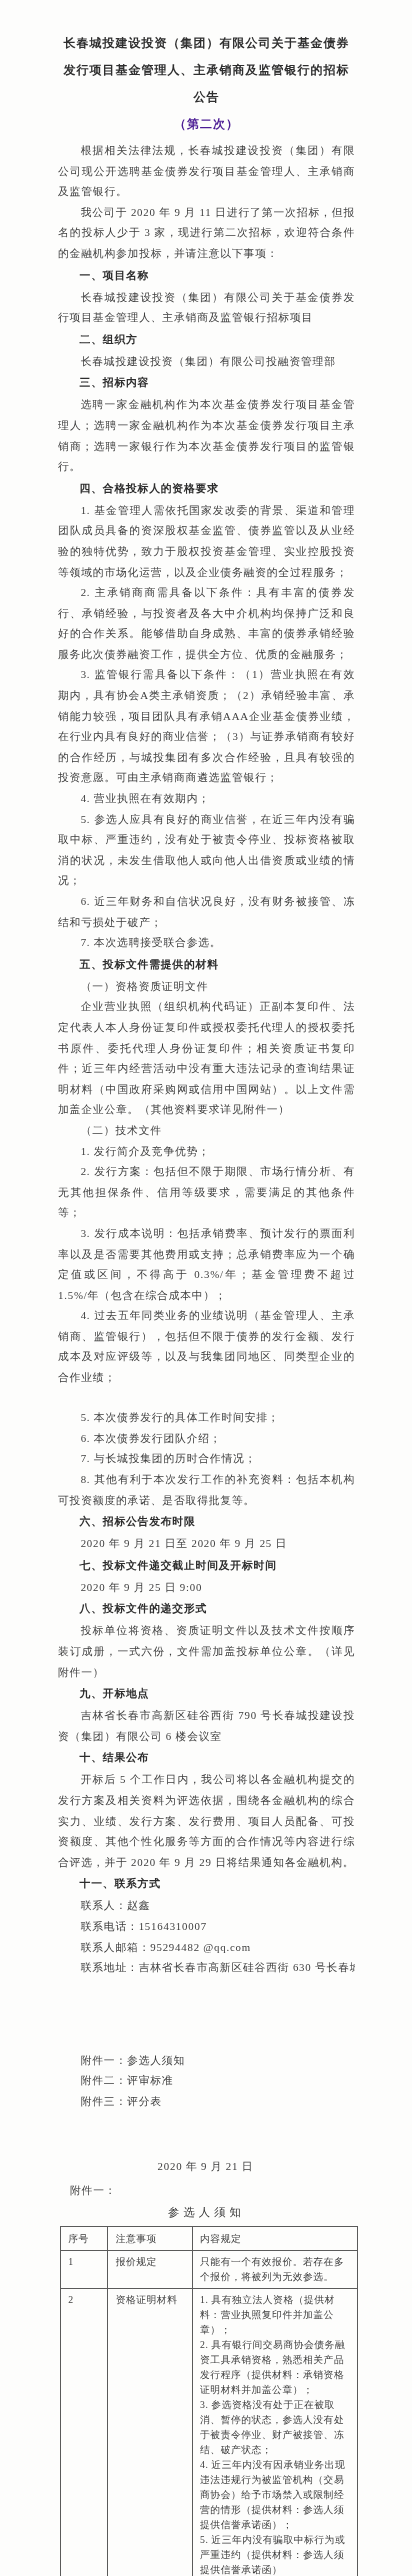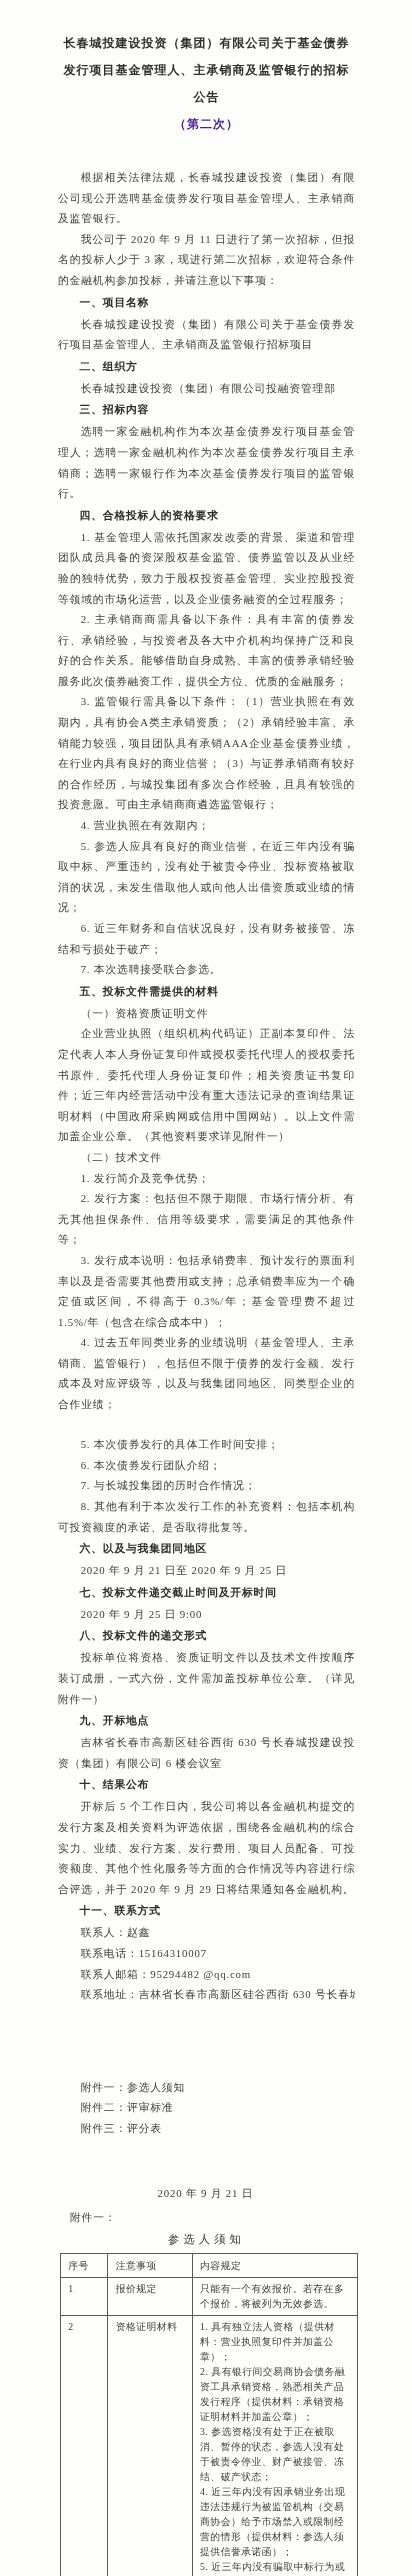--- a/index.html
+++ b/index.html
@@ -17,21 +17,21 @@
   .doc-title {
     text-align:center; font-weight:bold;
     font-size:12px; line-height:27px; letter-spacing:1px;
     color:#2f2f2f;
   }
   .doc-title-sub {
     text-align:center; font-weight:bold;
     font-size:12px; line-height:27px; letter-spacing:1px;
     color:#4c1d95;
   }
-  .body-blocks { margin-top:29px; }
+  .body-blocks { margin-top:2px; }
   .p {
     font-size:10.8px; line-height:20.6px; letter-spacing:0.8px;
     text-align:justify; text-indent:2.1em;
   }
   .h {
     font-family:"Liberation Sans","DejaVu Sans",sans-serif;
     font-weight:bold; font-size:10.8px; line-height:23px; letter-spacing:0.8px;
     text-indent:2em; color:#2d2d2d;
   }
   .gap-top { margin-top:19.6px; }
@@ -87,28 +87,28 @@
     <div class="p">企业营业执照（组织机构代码证）正副本复印件、法定代表人本人身份证复印件或授权委托代理人的授权委托书原件、委托代理人身份证复印件；相关资质证书复印件；近三年内经营活动中没有重大违法记录的查询结果证明材料（中国政府采购网或信用中国网站）。以上文件需加盖企业公章。（其他资料要求详见附件一）</div>
     <div class="p">（二）技术文件</div>
     <div class="p">1. 发行简介及竞争优势；</div>
     <div class="p">2. 发行方案：包括但不限于期限、市场行情分析、有无其他担保条件、信用等级要求，需要满足的其他条件等；</div>
     <div class="p">3. 发行成本说明：包括承销费率、预计发行的票面利率以及是否需要其他费用或支持；总承销费率应为一个确定值或区间，不得高于 0.3%/年；基金管理费不超过 1.5%/年（包含在综合成本中）；</div>
     <div class="p">4. 过去五年同类业务的业绩说明（基金管理人、主承销商、监管银行），包括但不限于债券的发行金额、发行成本及对应评级等，以及与我集团同地区、同类型企业的合作业绩；</div>
     <div class="p gap-top">5. 本次债券发行的具体工作时间安排；</div>
     <div class="p">6. 本次债券发行团队介绍；</div>
     <div class="p">7. 与长城投集团的历时合作情况；</div>
     <div class="p">8. 其他有利于本次发行工作的补充资料：包括本机构可投资额度的承诺、是否取得批复等。</div>
-    <div class="h">六、以及与我集团同地区</div>
+    <div class="h">六、招标公告发布时限</div>
     <div class="p">2020 年 9 月 21 日至 2020 年 9 月 25 日</div>
     <div class="h">七、投标文件递交截止时间及开标时间</div>
     <div class="p">2020 年 9 月 25 日  9:00</div>
     <div class="h">八、投标文件的递交形式</div>
     <div class="p">投标单位将资格、资质证明文件以及技术文件按顺序装订成册，一式六份，文件需加盖投标单位公章。（详见附件一）</div>
     <div class="h">九、开标地点</div>
-    <div class="p">吉林省长春市高新区硅谷西街 630 号长春城投建设投资（集团）有限公司 6 楼会议室</div>
+    <div class="p">吉林省长春市高新区硅谷西街 790 号长春城投建设投资（集团）有限公司 6 楼会议室</div>
     <div class="h">十、结果公布</div>
     <div class="p">开标后 5 个工作日内，我公司将以各金融机构提交的发行方案及相关资料为评选依据，围绕各金融机构的综合实力、业绩、发行方案、发行费用、项目人员配备、可投资额度、其他个性化服务等方面的合作情况等内容进行综合评选，并于 2020 年 9 月 29 日将结果通知各金融机构。</div>
     <div class="h">十一、联系方式</div>
     <div class="p">联系人：赵鑫</div>
     <div class="p">联系电话：15164310007</div>
     <div class="p">联系人邮箱：95294482 @qq.com</div>
     <div class="p clip">联系地址：吉林省长春市高新区硅谷西街 630 号长春城投建设投资（集团）有限公司</div>
   </div>
 
   <div class="attachments">

